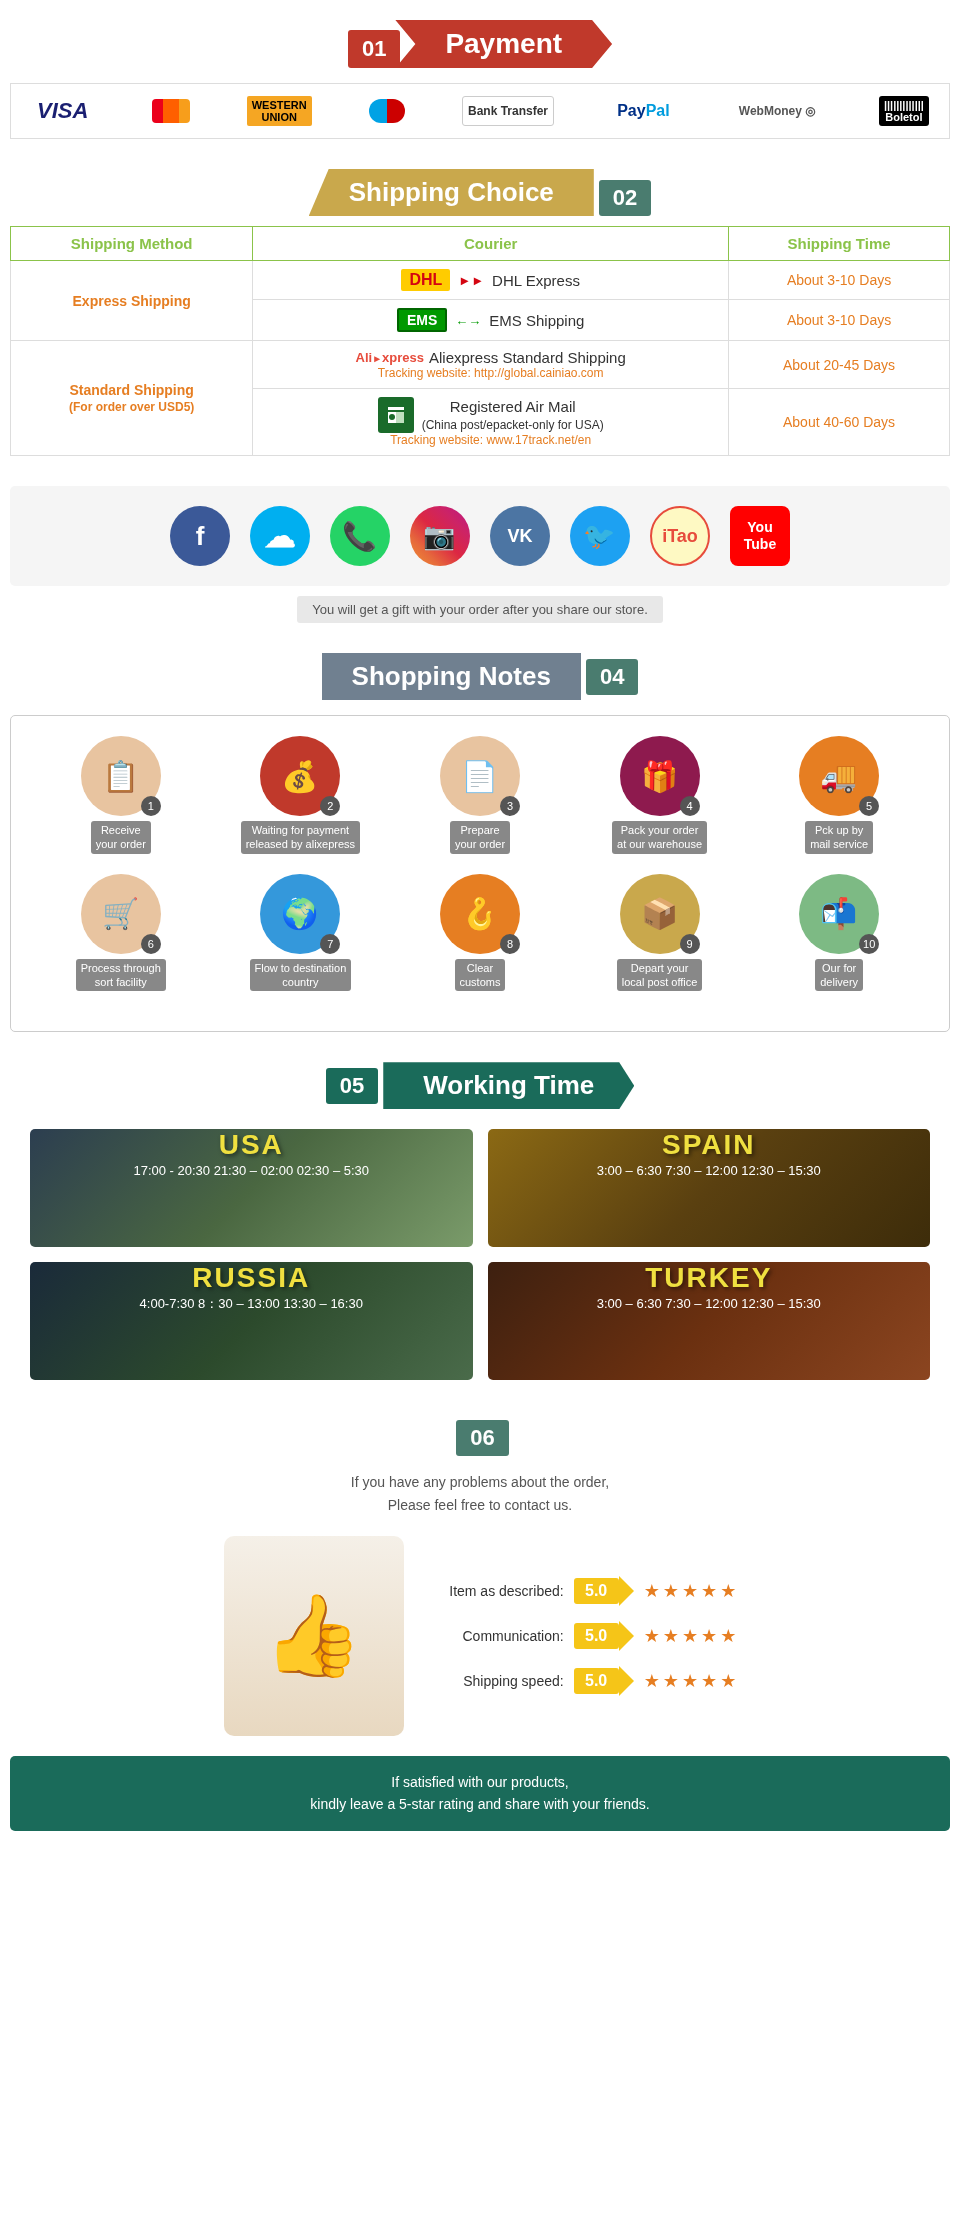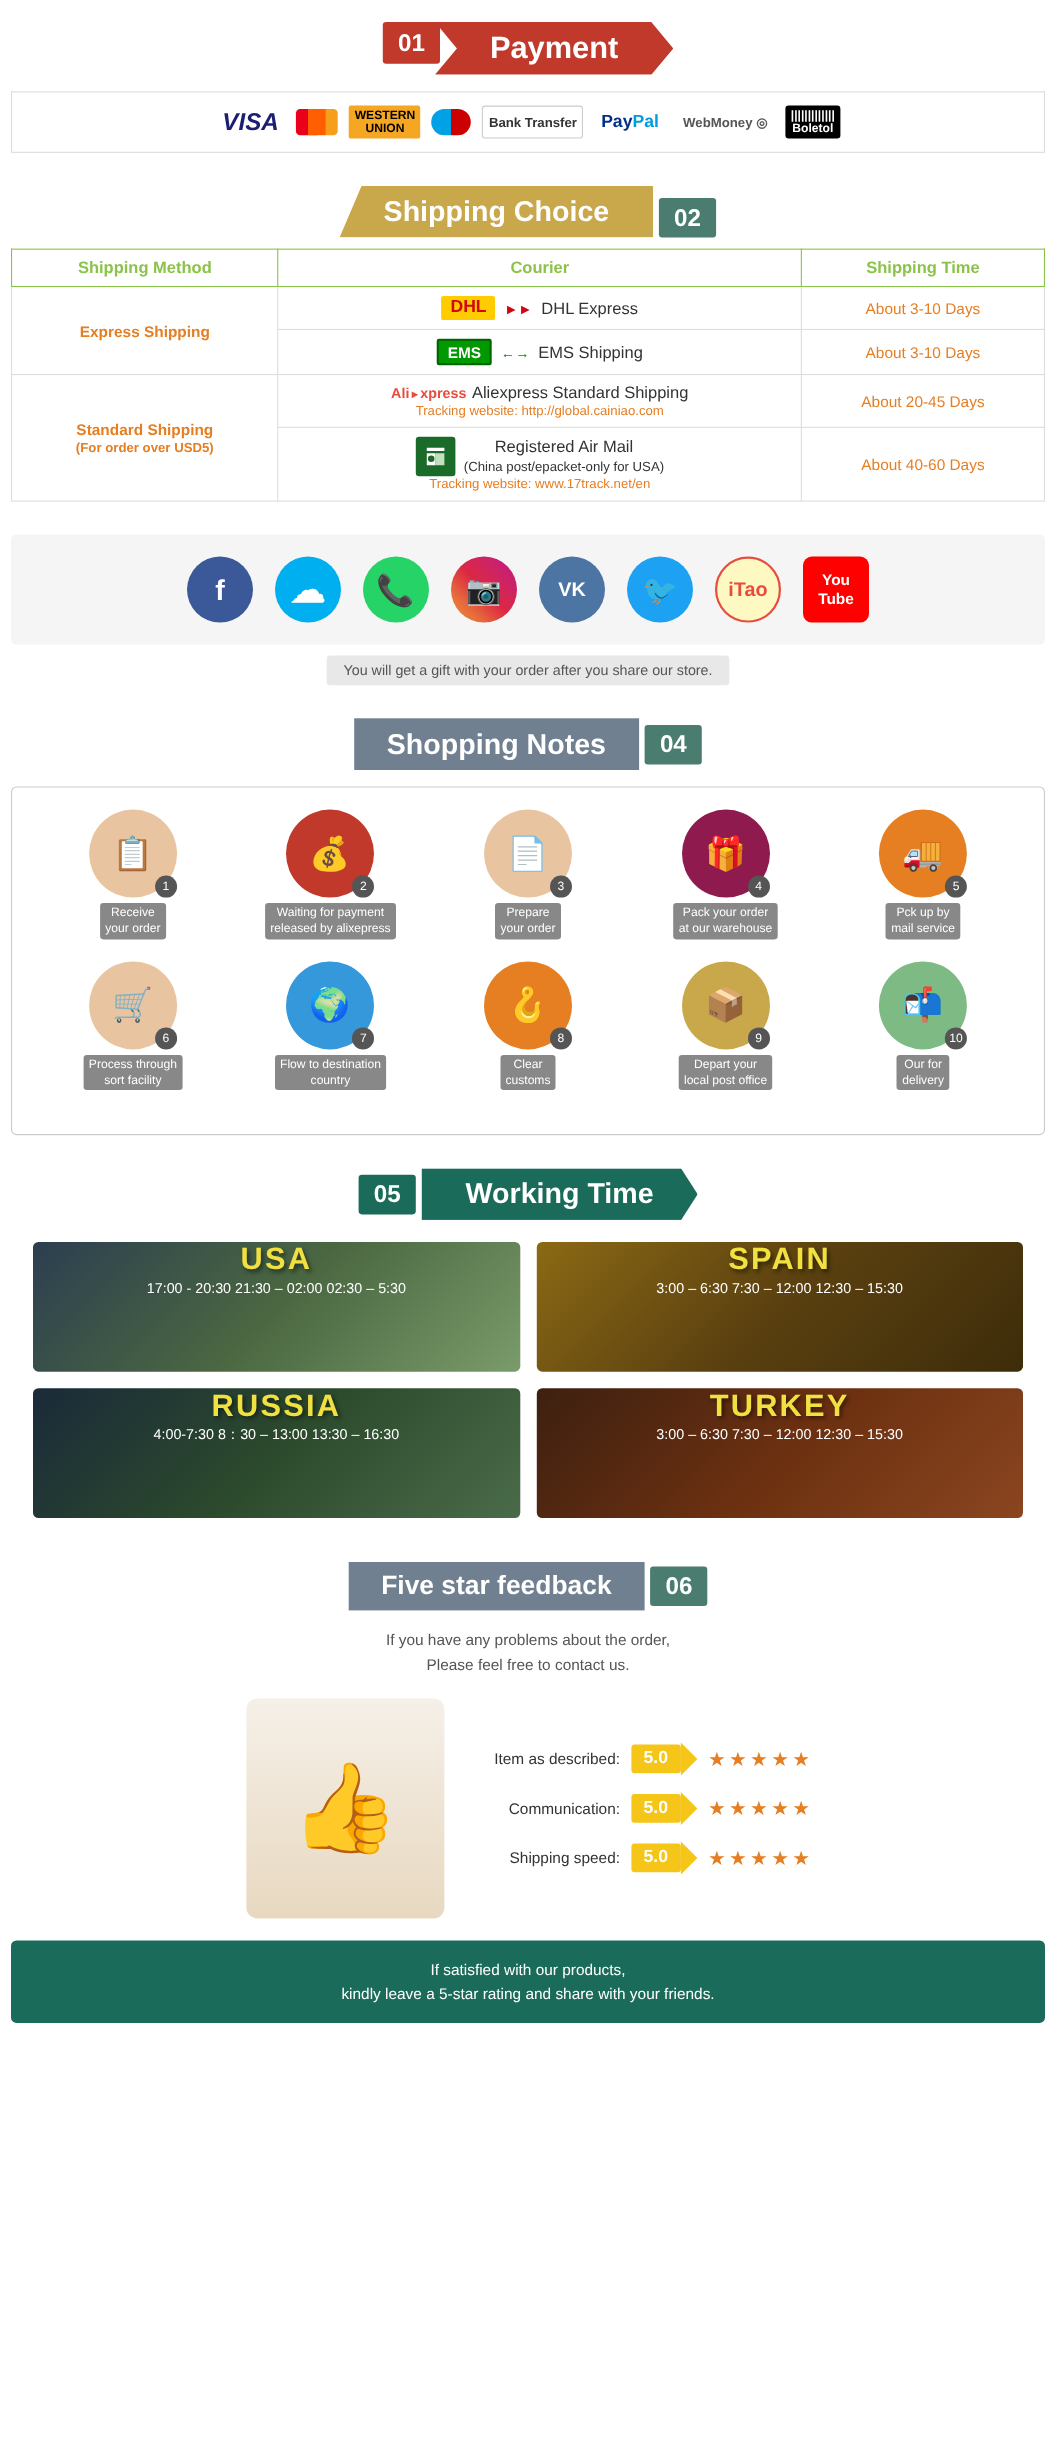--- a/index.html
+++ b/index.html
@@ -17,21 +17,21 @@
       background: #fff;
     }
     .section-header {
       display: flex;
       align-items: center;
       justify-content: center;
       margin-bottom: 15px;
     }
     .payment-methods {
       display: flex;
-      justify-content: center;
+      justify-content: space-between;
       align-items: center;
       gap: 10px;
       flex-wrap: wrap;
       border: 1px solid #ddd;
       padding: 12px 20px;
     }
     .payment-logo {
       height: 30px;
       display: flex;
       align-items: center;
@@ -364,21 +364,21 @@
       border-radius: 5px;
       font-size: 14px;
       line-height: 1.6;
     }
   </style>
 </head>
 <body>
 
 <div class="section-payment">
   <div class="section-header">
-    <div style="display:flex; align-items:flex-start; justify-content:center;">
+    <div style="display:flex; align-items:flex-end; justify-content:center;">
       <div style="background:#c0392b; color:#fff; font-size:22px; font-weight:bold; padding:6px 14px; border-radius:3px; margin-right:-5px; z-index:1;">01</div>
       <div style="background:#c0392b; color:#fff; font-size:28px; font-weight:bold; padding:8px 50px; clip-path: polygon(0 0, calc(100% - 20px) 0, 100% 50%, calc(100% - 20px) 100%, 0 100%, 20px 50%);">Payment</div>
     </div>
   </div>
   <div class="payment-methods">
     <div class="payment-logo visa-logo">VISA</div>
     <div class="mastercard-logo"></div>
     <div class="western-union payment-logo">WESTERN<br>UNION</div>
     <div class="maestro-logo"></div>
     <div class="bank-transfer payment-logo">Bank Transfer</div>
@@ -589,21 +589,20 @@
     <div class="country-card country-bg-turkey">
       <div class="country-name">TURKEY</div>
       <div class="country-times">3:00 – 6:30  7:30 – 12:00
 12:30 – 15:30</div>
     </div>
   </div>
 </div>
 
 <div class="section-feedback">
   <div class="feedback-header">
-    <div style="background:#708090; color:#fff; font-size:24px; font-weight:bold; padding:8px 30px;">Five star feedback</div>
     <div style="background:#4a7c6f; color:#fff; font-size:22px; font-weight:bold; padding:5px 14px; border-radius:3px; margin-left:5px;">06</div>
   </div>
   <div class="feedback-intro">
     <span>If you have any problems about the order,</span><br>
     <span>Please feel free to contact us.</span>
   </div>
   <div class="feedback-content">
     <div class="thumbs-up" style="font-size:80px;">👍</div>
     <div class="ratings-section">
 

